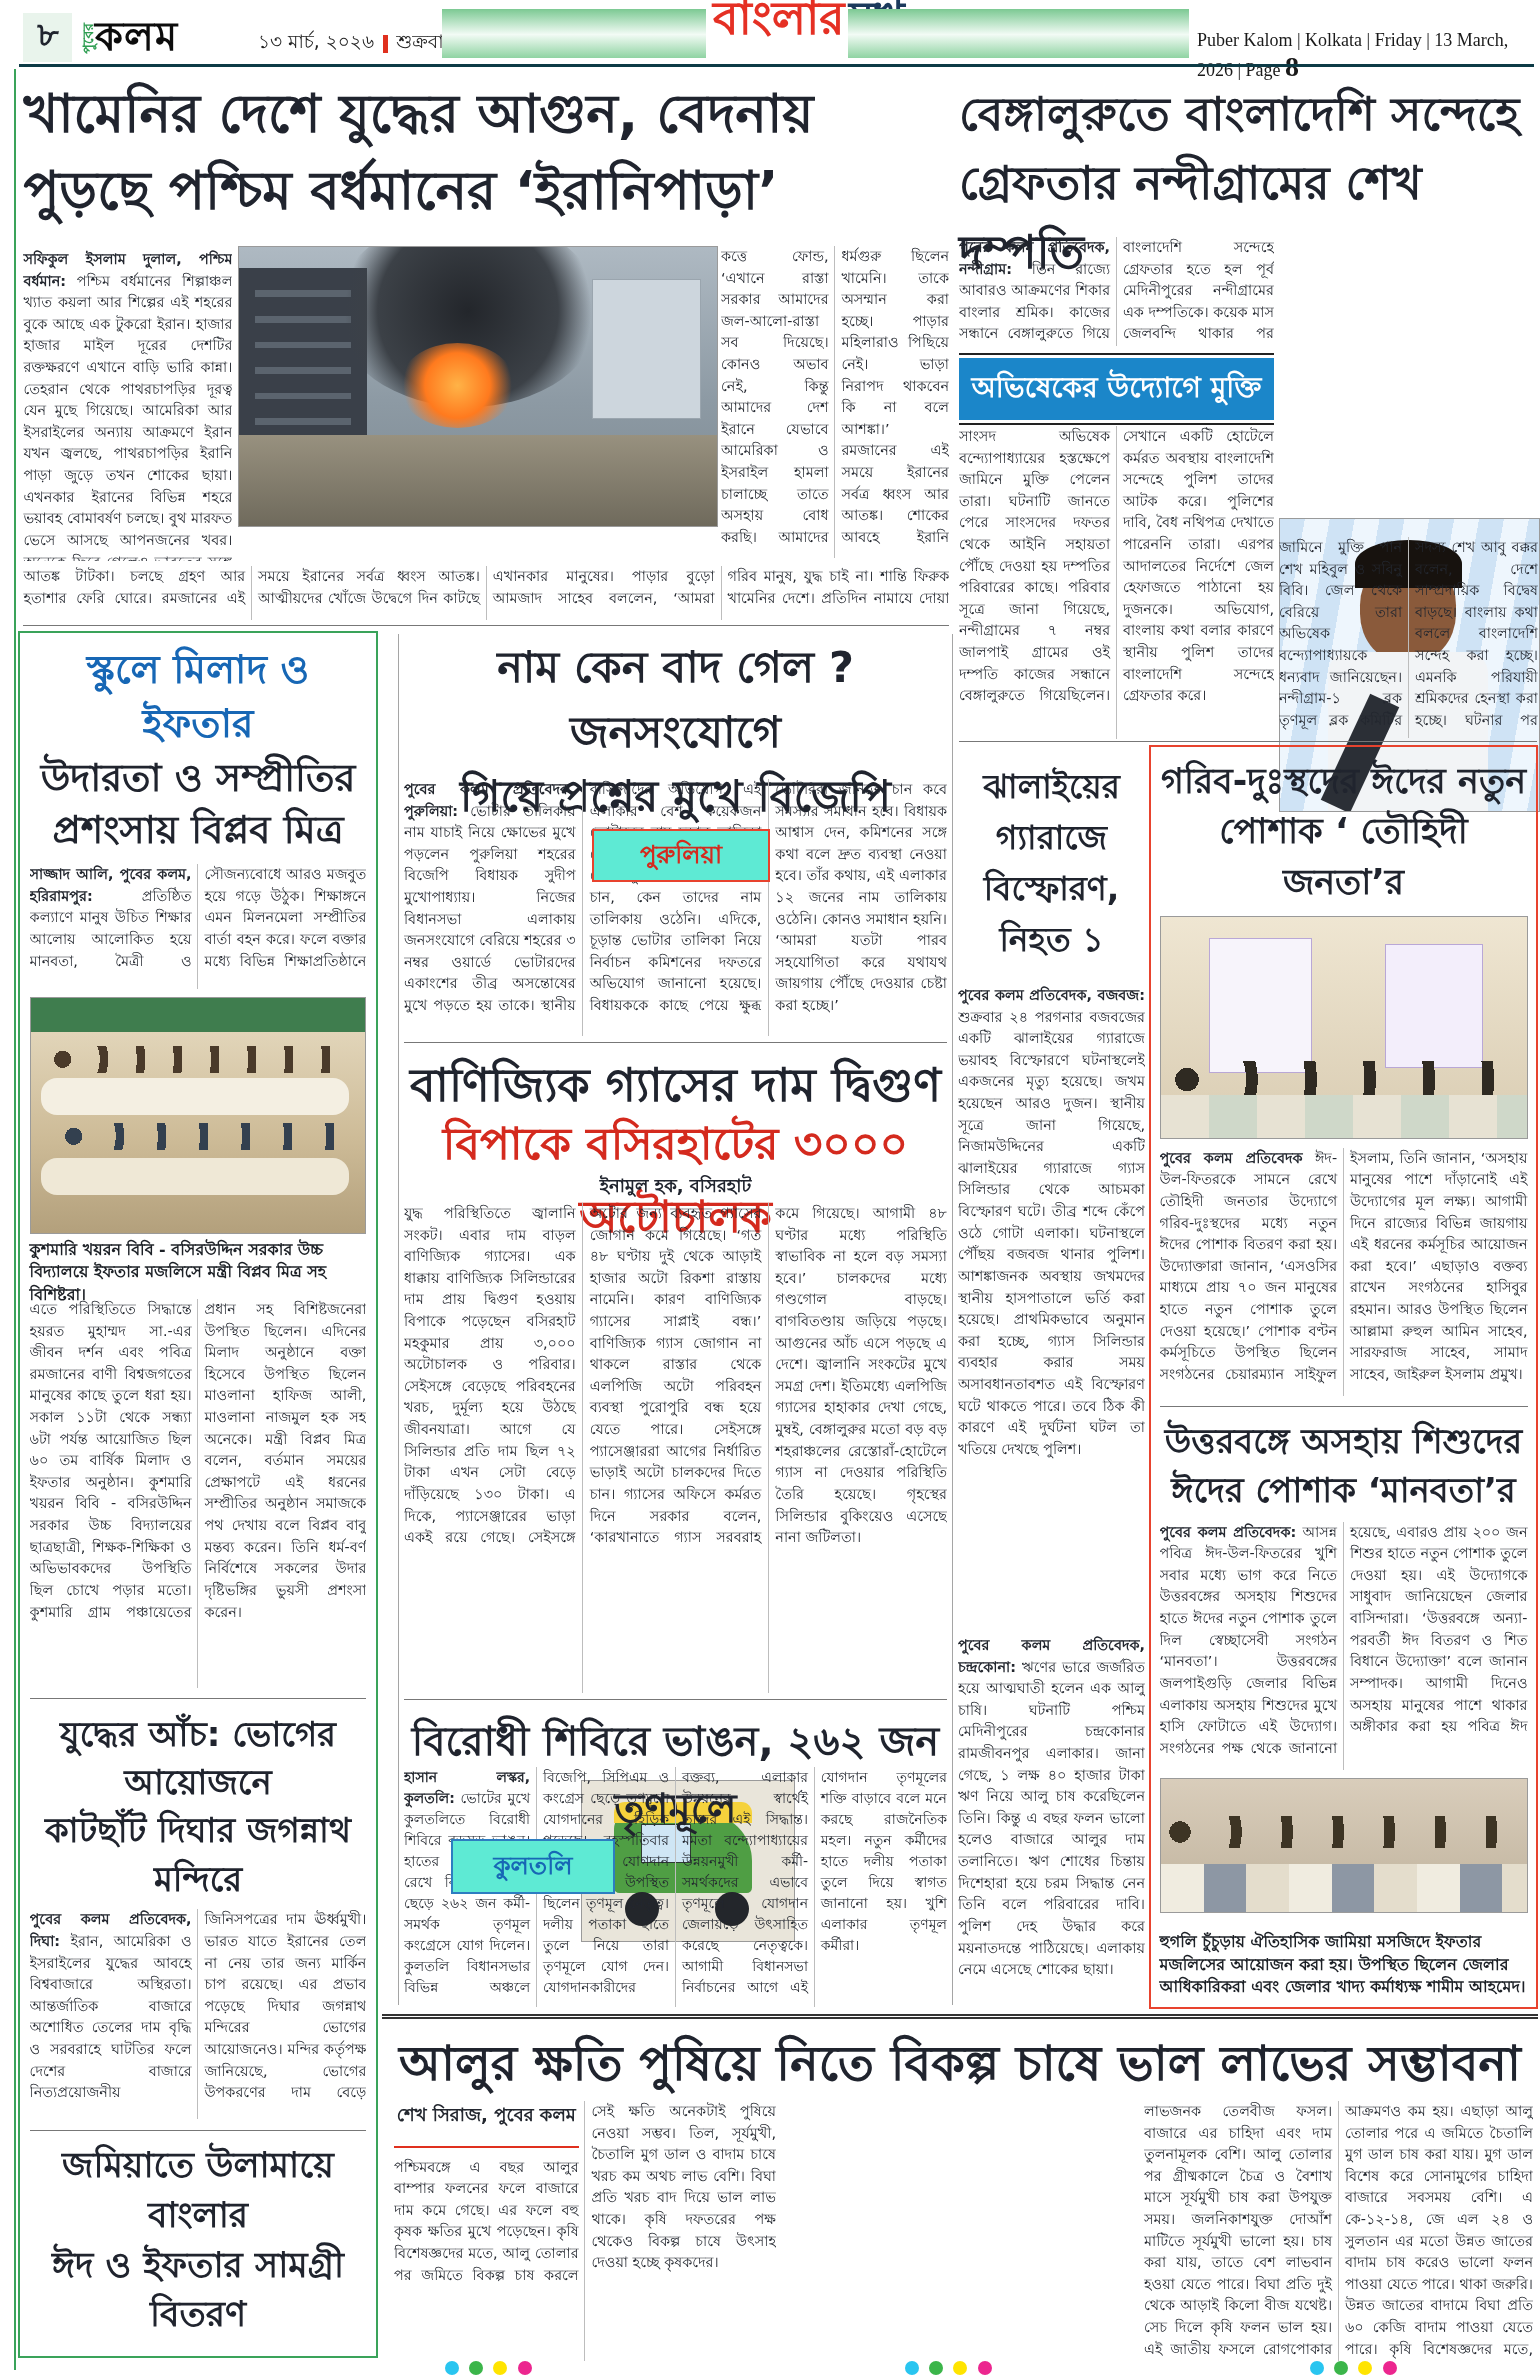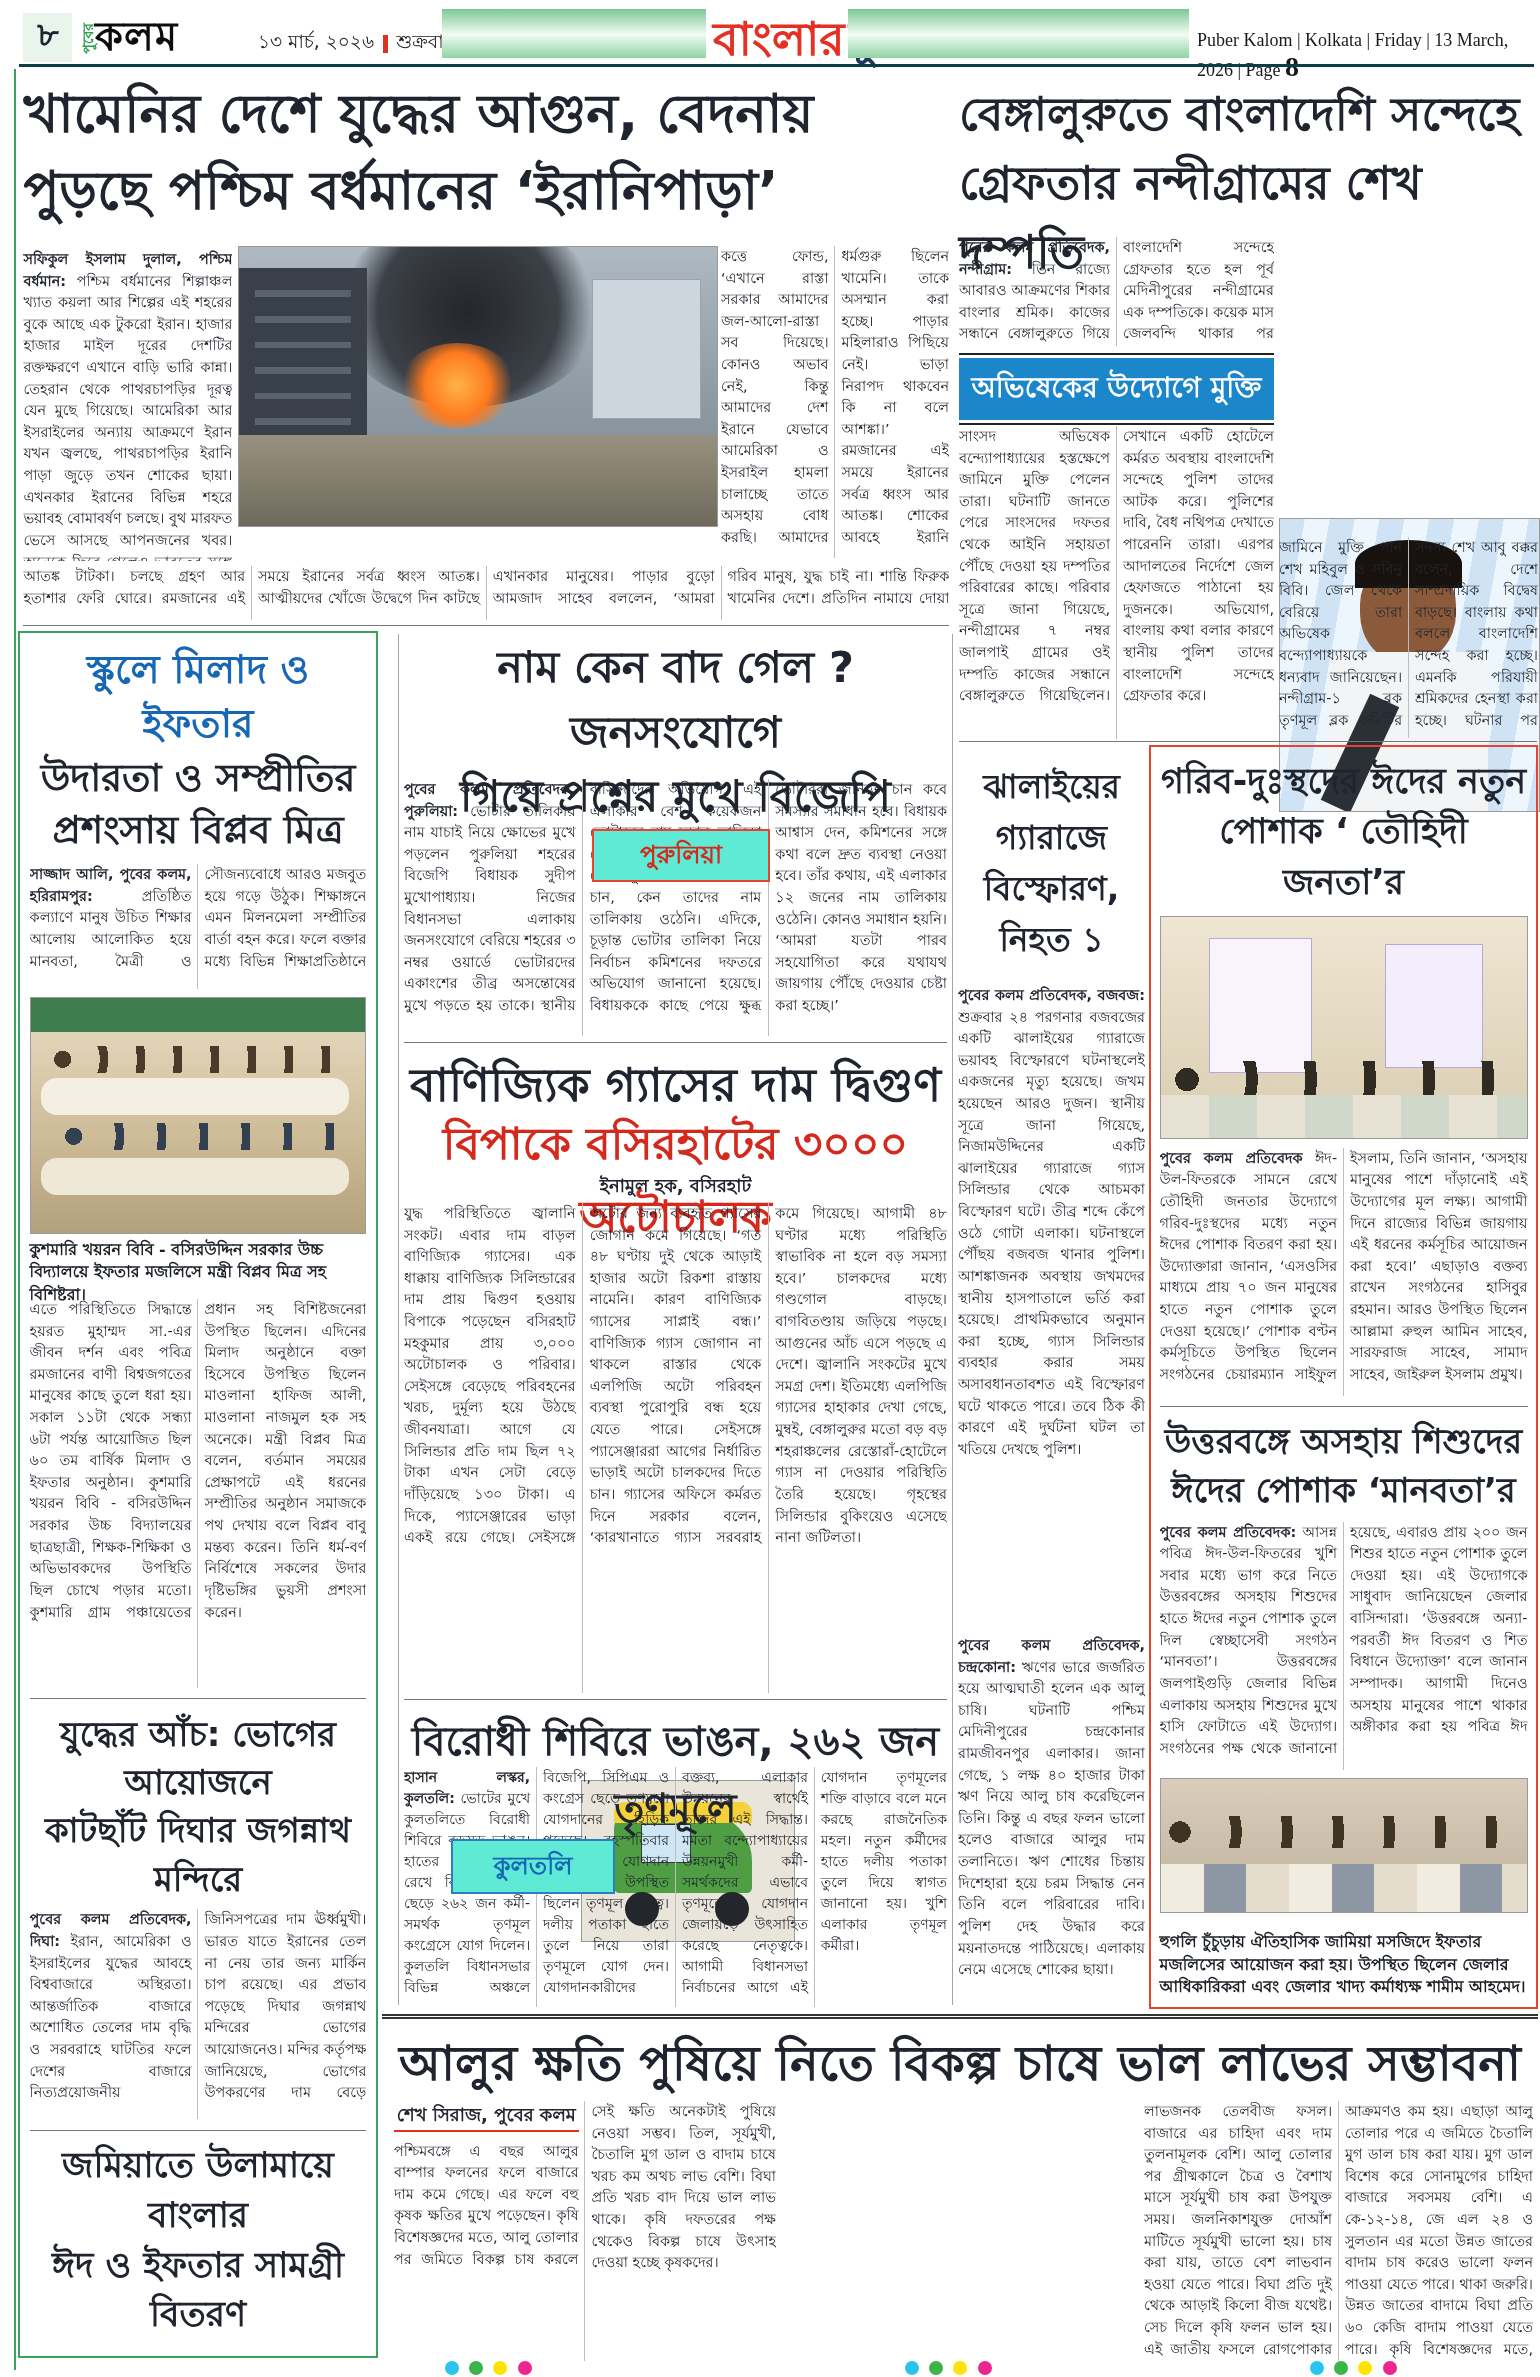--- a/index.html
+++ b/index.html
@@ -32,21 +32,21 @@
     <span style="font-size:40px;font-weight:800;color:#0c0c0c;letter-spacing:1.1px;">কলম</span>
   </div>
   <div class="abs" style="left:258px;top:28px;font-size:18.6px;color:#222;display:flex;align-items:center;gap:8.5px;">
     <span>১৩ মার্চ, ২০২৬</span>
     <span style="display:inline-block;width:5.3px;height:18px;background:#e0301e;"></span>
     <span>শুক্রবার</span>
     <span style="display:inline-block;width:5.3px;height:18px;background:#e0301e;"></span>
     <span>২৮ ফাল্গুন, ১৪৩২</span>
   </div>
   <div class="abs greenbar" style="left:442px;top:8.5px;width:264px;height:49px;"></div>
-  <div class="abs" style="left:713px;top:4.3px;height:55px;display:flex;align-items:flex-start;gap:4.3px;">
+  <div class="abs" style="left:713px;top:4.3px;height:55px;display:flex;align-items:flex-end;gap:4.3px;">
     <span style="font-size:46px;font-weight:bold;color:#e53024;">বাংলার</span>
     <span style="font-size:46px;font-weight:bold;color:#1b3a5c;">মুখ</span>
   </div>
   <div class="abs greenbar" style="left:848px;top:8.5px;width:341px;height:49px;"></div>
   <div class="abs" style="left:1197px;top:30px;width:336px;font-family:'Liberation Serif',serif;font-size:18px;color:#1a1a1a;">
     <span>Puber Kalom | Kolkata | Friday | 13 March, 2026 | Page</span>
     <span style="font-size:28px;font-weight:bold;">8</span>
   </div>
   <div class="abs" style="left:19px;top:64px;width:1515px;height:3.2px;background:#0d3b46;"></div>
   <div class="abs" style="left:14px;top:69px;width:2.1px;height:2301px;background:#3aa35a;"></div>
@@ -205,21 +205,21 @@
     <div class="ph" style="width:100%;height:136px;margin-top:7.5px;background:linear-gradient(180deg,#d9cdbb 0%,#bfb29c 100%);box-sizing:border-box;">
       <div style="position:absolute;left:5.3px;top:37px;width:96%;height:32px;background:repeating-radial-gradient(circle at 14px 16px,#3d3424 0 10.7px,rgba(0,0,0,0) 10.7px 51px);"></div>
       <div style="position:absolute;left:0;bottom:0;width:100%;height:48px;background:repeating-linear-gradient(90deg,#f0ece0 0 43px,#8d97a4 43px 85px,#e4ddcc 85px 128px);"></div>
     </div>
     <div class="caption" style="flex:1;margin-top:18px;">হুগলি চুঁচুড়ায় ঐতিহাসিক জামিয়া মসজিদে ইফতার মজলিসের আয়োজন করা হয়। উপস্থিত ছিলেন জেলার আধিকারিকরা এবং জেলার খাদ্য কর্মাধ্যক্ষ শামীম আহমেদ।</div>
   </div>
 
   <div class="abs" style="left:382px;top:2014px;width:1156px;border-top:5.3px double #333;"></div>
   <div class="abs hl center" style="left:382px;top:2027px;width:1156px;font-size:48px;">আলুর ক্ষতি পুষিয়ে নিতে বিকল্প চাষে ভাল লাভের সম্ভাবনা</div>
   <div class="abs body-text cols2" style="left:394px;top:2101px;width:382px;height:260px;">
-    <div class="byline center" style="font-size:18px;border-bottom:2.7px solid #e0301e;padding-bottom:2px;margin-bottom:8.5px;">শেখ সিরাজ, পুবের কলম</div>
+    <div class="byline center" style="font-size:18px;border-bottom:2.7px solid #e0301e;padding-bottom:18px;margin-bottom:8.5px;">শেখ সিরাজ, পুবের কলম</div>
     <span>পশ্চিমবঙ্গে এ বছর আলুর বাম্পার ফলনের ফলে বাজারে দাম কমে গেছে। এর ফলে বহু কৃষক ক্ষতির মুখে পড়েছেন। কৃষি বিশেষজ্ঞদের মতে, আলু তোলার পর জমিতে বিকল্প চাষ করলে সেই ক্ষতি অনেকটাই পুষিয়ে নেওয়া সম্ভব। তিল, সূর্যমুখী, চৈতালি মুগ ডাল ও বাদাম চাষে খরচ কম অথচ লাভ বেশি। বিঘা প্রতি খরচ বাদ দিয়ে ভাল লাভ থাকে। কৃষি দফতরের পক্ষ থেকেও বিকল্প চাষে উৎসাহ দেওয়া হচ্ছে কৃষকদের।</span>
   </div>
 
   <div class="abs body-text cols2" style="left:1144px;top:2101px;width:389px;height:260px;">
     <span>লাভজনক তেলবীজ ফসল। বাজারে এর চাহিদা এবং দাম তুলনামূলক বেশি। আলু তোলার পর গ্রীষ্মকালে চৈত্র ও বৈশাখ মাসে সূর্যমুখী চাষ করা উপযুক্ত সময়। জলনিকাশযুক্ত দোআঁশ মাটিতে সূর্যমুখী ভালো হয়। চাষ করা যায়, তাতে বেশ লাভবান হওয়া যেতে পারে। বিঘা প্রতি দুই থেকে আড়াই কিলো বীজ যথেষ্ট। সেচ দিলে কৃষি ফলন ভাল হয়। এই জাতীয় ফসলে রোগপোকার আক্রমণও কম হয়।</span>
     <span>এছাড়া আলু তোলার পরে এ জমিতে চৈতালি মুগ ডাল চাষ করা যায়। মুগ ডাল বিশেষ করে সোনামুগের চাহিদা বাজারে সবসময় বেশি। এ কে-১২-১৪, জে এল ২৪ ও সুলতান এর মতো উন্নত জাতের বাদাম চাষ করেও ভালো ফলন পাওয়া যেতে পারে। থাকা জরুরি। উন্নত জাতের বাদামে বিঘা প্রতি ৬০ কেজি বাদাম পাওয়া যেতে পারে। কৃষি বিশেষজ্ঞদের মতে, আলুর ক্ষতি পুষিয়ে নিতে এসব বিকল্প চাষ লাভজনক বিকল্প হতে পারে।</span>
   </div>
 
   <div class="abs" style="left:445px;top:2361px;">
     <span class="dot" style="background:#29c5f0;"></span>

